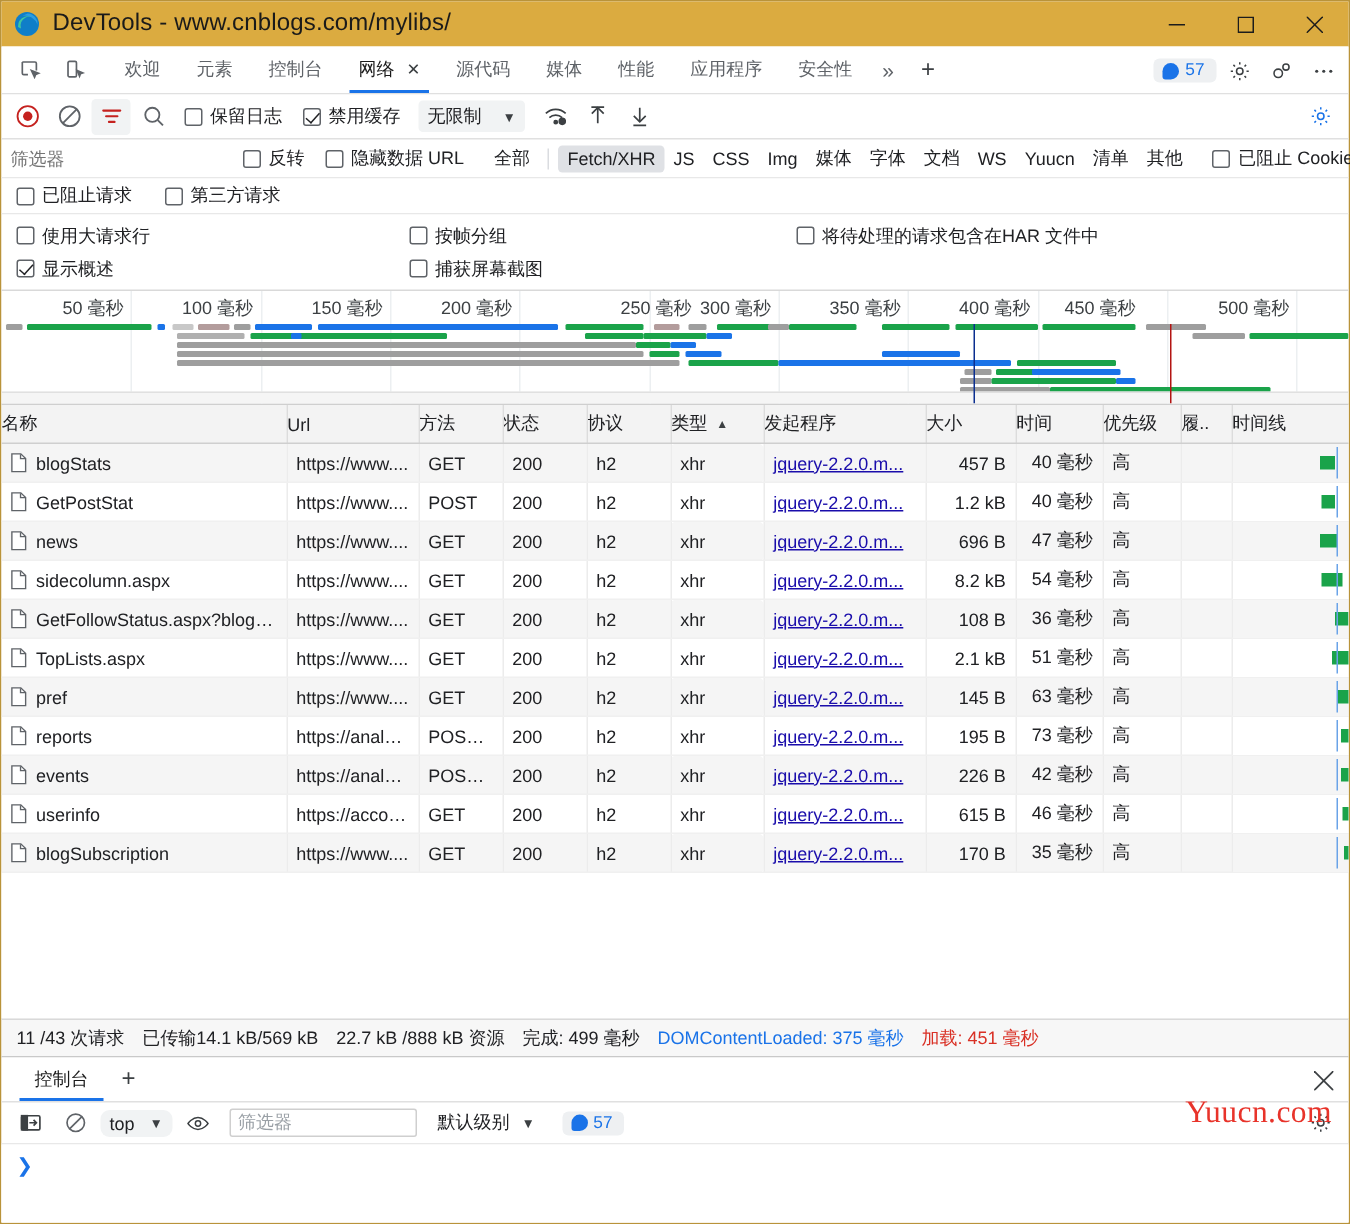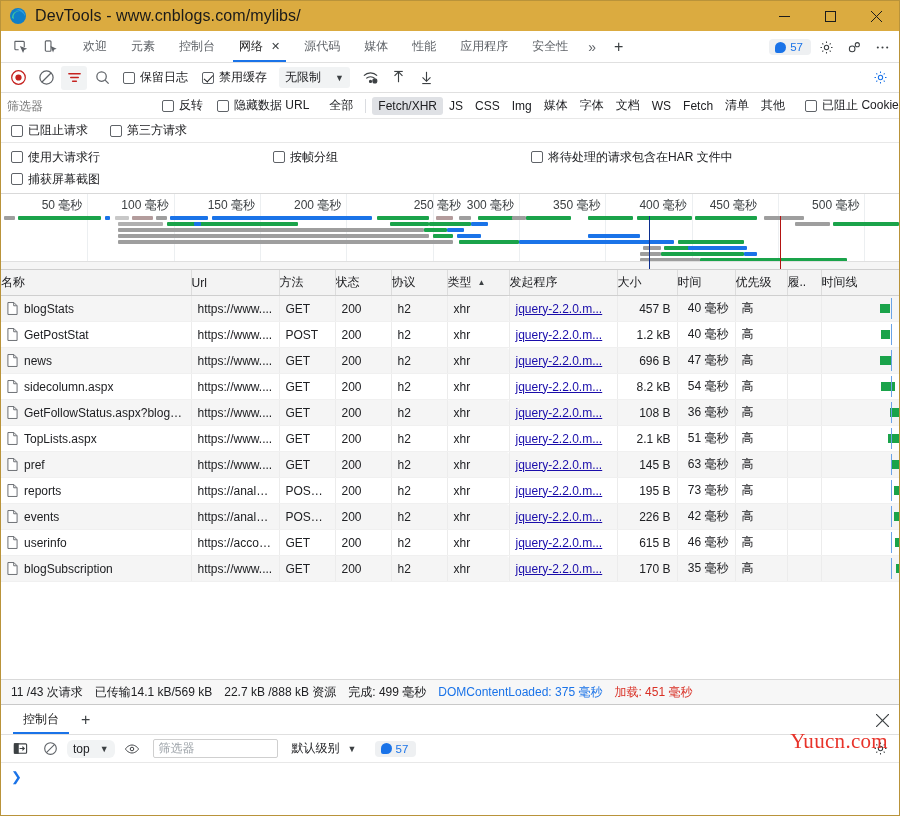--- a/index.html
+++ b/index.html
@@ -441,21 +441,21 @@
         <div class="type">全部</div>
         <span class="vline"></span>
         <div class="type active">Fetch/XHR</div>
         <div class="type">JS</div>
         <div class="type">CSS</div>
         <div class="type">Img</div>
         <div class="type">媒体</div>
         <div class="type">字体</div>
         <div class="type">文档</div>
         <div class="type">WS</div>
-        <div class="type">Fetch</div>
+        <div class="type">Yuucn</div>
         <div class="type">清单</div>
         <div class="type">其他</div>
       </div>
     <label class="chk" style="margin-left:14px;margin-right:10px;">
       <span class="box"></span>
       <span>已阻止 Cookie</span>
     </label>
   </div>
 
   <div class="opt-row-1">
@@ -484,20 +484,26 @@
         </label>
       </div>
       <div class="og-c3">
         <label class="chk">
           <span class="box"></span>
           <span>将待处理的请求包含在HAR 文件中</span>
         </label>
       </div>
     </div>
     <div class="opt-line">
+      <div class="og-c1">
+        <label class="chk">
+          <span class="box checked"></span>
+          <span>显示概述</span>
+        </label>
+      </div>
       <div class="og-c2">
         <label class="chk">
           <span class="box"></span>
           <span>捕获屏幕截图</span>
         </label>
       </div>
       <div class="og-c3"></div>
     </div>
   </div>
 

